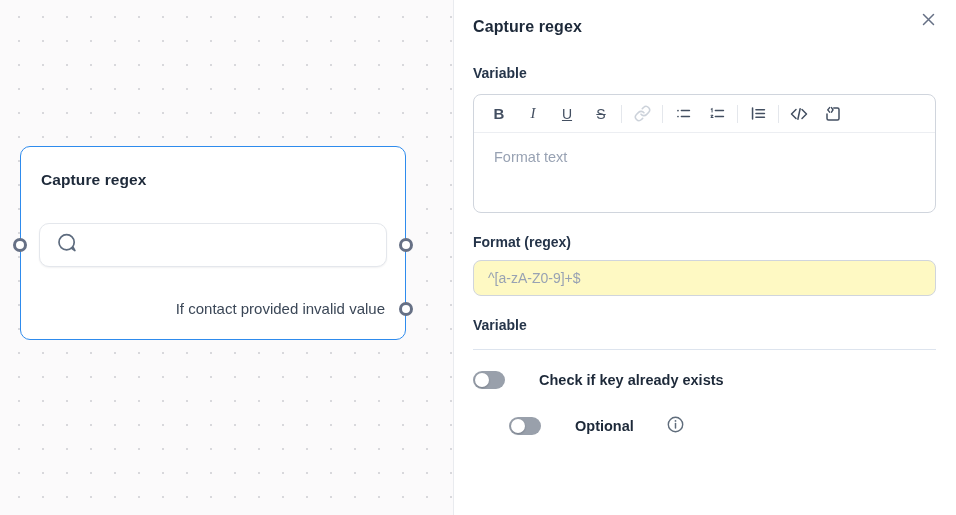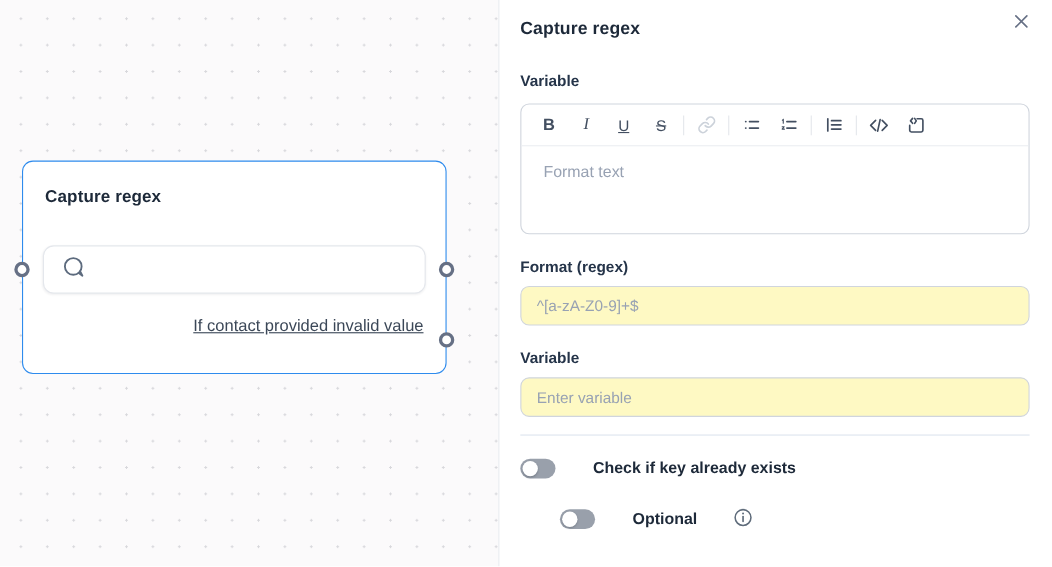--- a/index.html
+++ b/index.html
@@ -29,22 +29,22 @@
     position: absolute; left: 20px; top: 24px;
     font-size: 15.5px; font-weight: 700; color: #1d2939; letter-spacing: .1px;
   }
   .node-input {
     position: absolute; left: 18px; top: 76px; width: 348px; height: 44px;
     background: #ffffff; border: 1px solid #e4e7ec; border-radius: 10px;
     box-shadow: 0 1px 2px rgba(16,24,40,.06);
     display: flex; align-items: center; padding-left: 16px;
   }
   .node-branch {
-    position: absolute; right: 20px; top: 141px;
-    font-size: 15px; color: #3b4757; text-decoration: underline;
+    position: absolute; right: 20px; top: 153px;
+    font-size: 15px; color: #3b4757;
   }
   .port {
     position: absolute; width: 14px; height: 14px; border-radius: 50%;
     background: #ffffff; border: 3.5px solid #667085;
   }
   .port-left   { left: -8px;  top: 91px; }
   .port-right  { right: -8px; top: 91px; }
   .port-branch { right: -8px; top: 155px; }
 
   
@@ -239,21 +239,20 @@
 
     <div class="editor-body">
       <span class="placeholder-text">Format text</span>
     </div>
   </div>
 
   <div class="field-label lbl-format">Format (regex)</div>
   <input class="text-input" type="text" placeholder="^[a-zA-Z0-9]+$" style="">
 
   <div class="field-label lbl-variable">Variable</div>
-  <input class="text-input" type="text" placeholder="Enter variable" style="">
 
   <div class="divider"></div>
 
   <div class="toggle-row">
     <button class="toggle">
       <span class="knob"></span>
     </button>
     <span class="toggle-label">Check if key already exists</span>
   </div>
 

